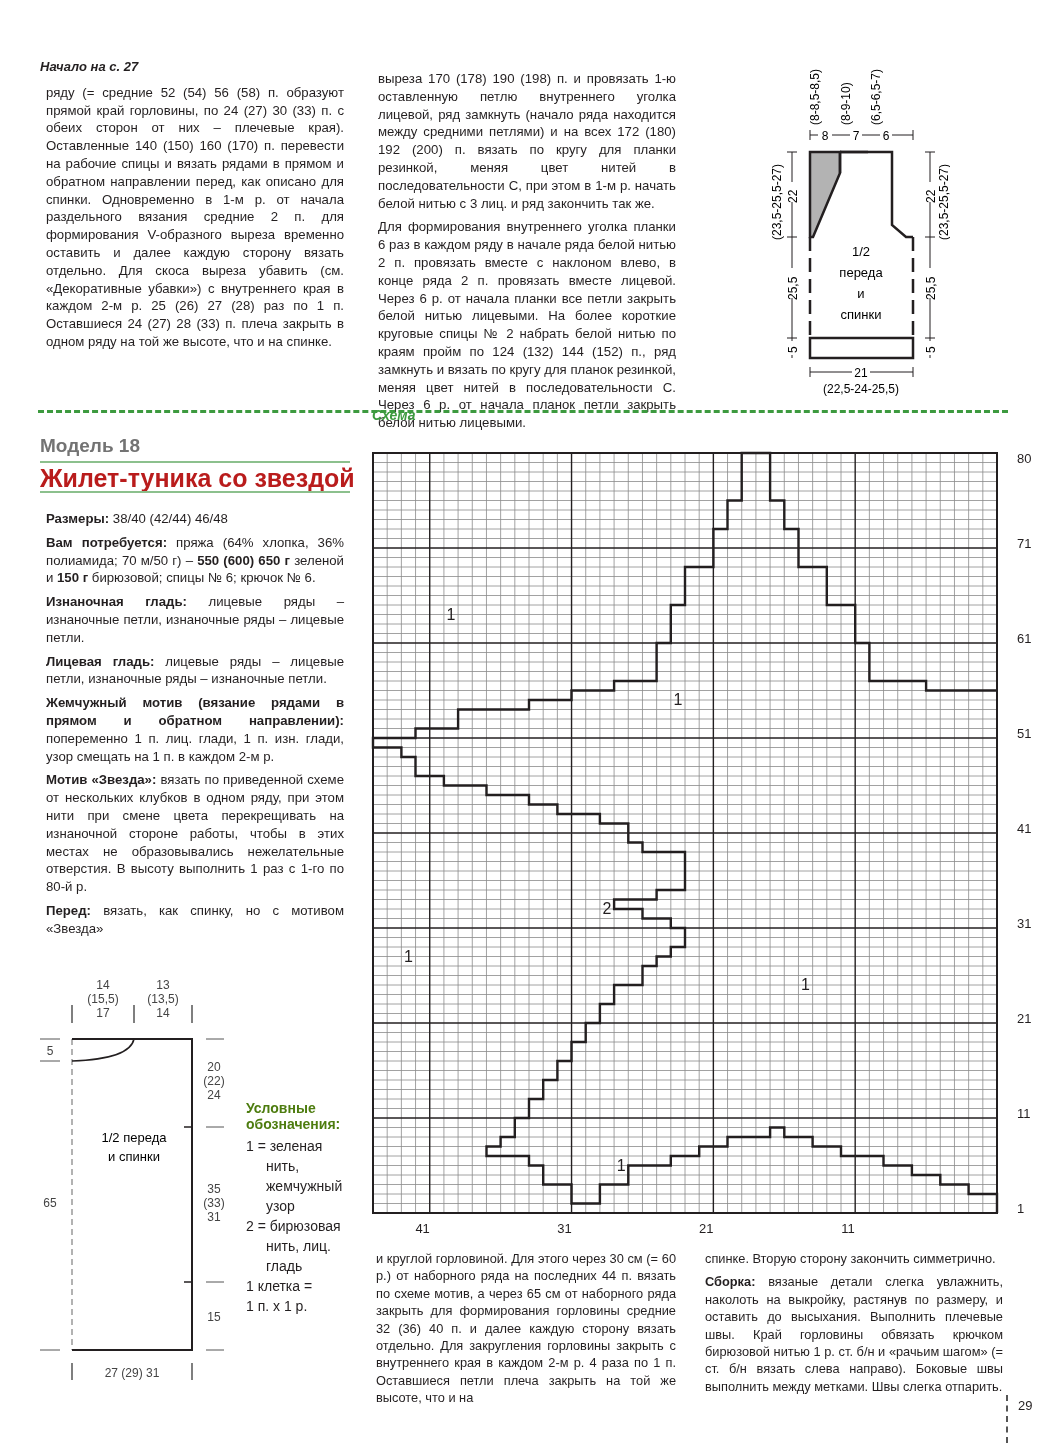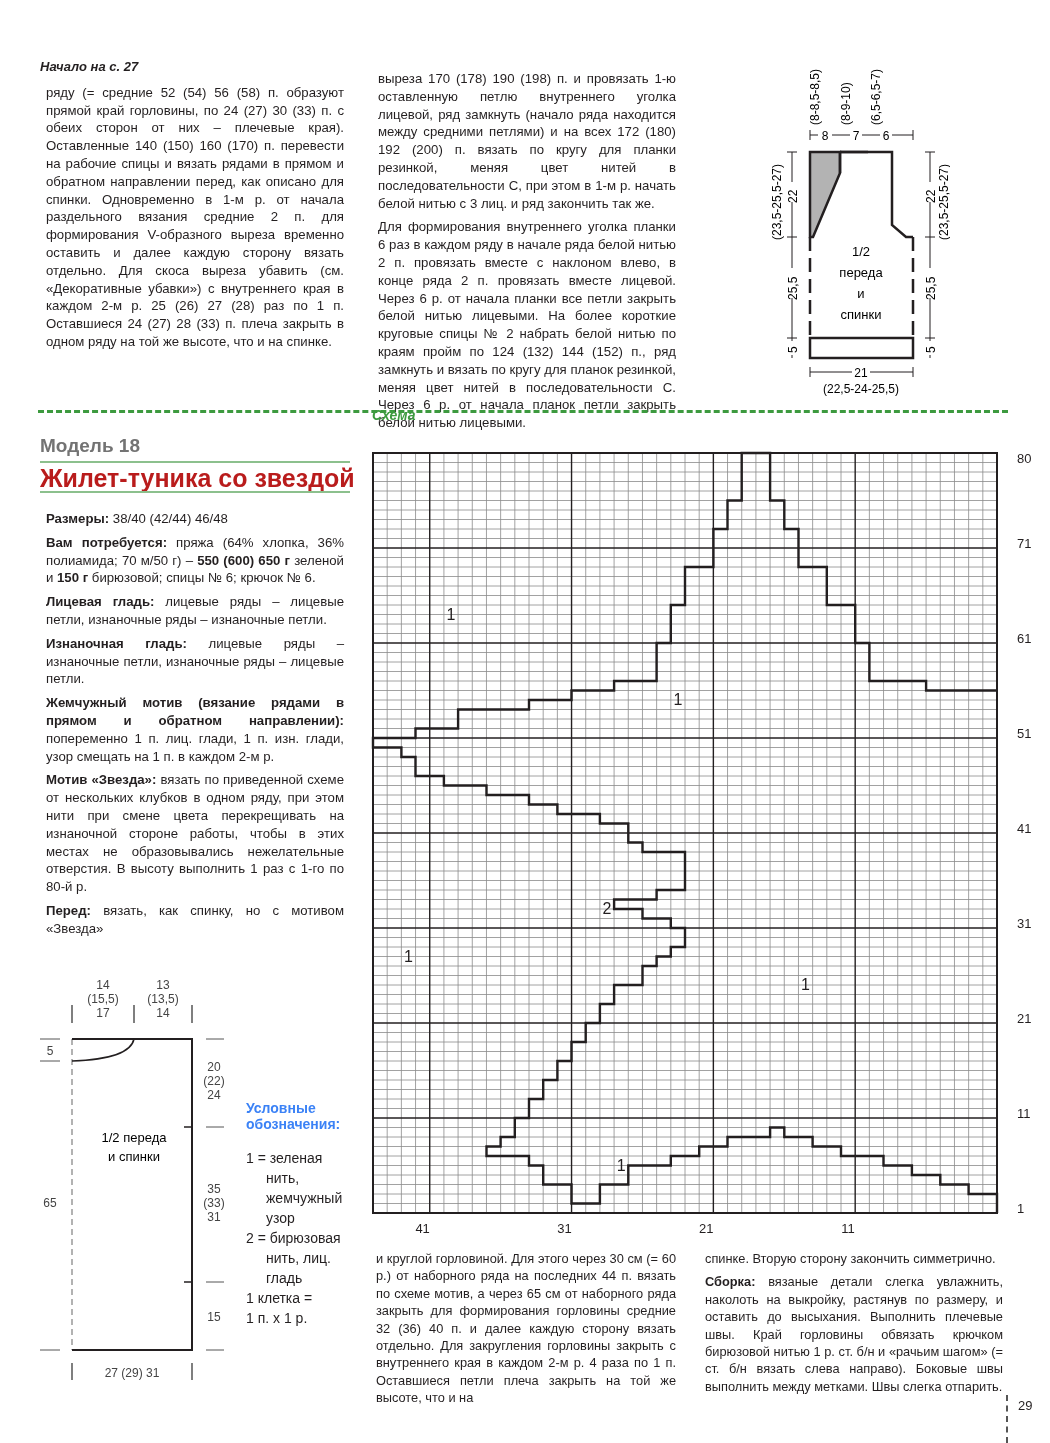--- a/index.html
+++ b/index.html
@@ -9,21 +9,21 @@
   .col p { margin:6px; }
   .col b { font-weight:bold; }
   .cont { font-weight:bold; font-style:italic; font-size:13px; margin-bottom:8px; }
   .divider { position:absolute; left:38px; top:410px; width:970px; height:0;
              border-top:3px dashed #3d9a3f; }
   .model-num { position:absolute; left:40px; top:435px; font-size:19px; color:#737373;font-weight:bold; }
   .rule { position:absolute; left:40px; width:310px; border-top:2px solid #8cc08d; }
   .model-title { position:absolute; left:40px; top:464px; font-size:25px; font-weight:bold; color:#b91c1c; }
   .scheme-title { position:absolute; left:372px; top:407px; font-size:14px; font-weight:bold; color:#3d9a3f;font-style:italic; }
   .legend { position:absolute; left:246px; top:1100px; font-size:14px; line-height:20px; }
-  .legend .lt { color:#3b82f6; font-weight:bold; font-size:14px; line-height:16px; }
+  .legend .lt { color:#4d7c0f; font-weight:bold; font-size:14px; line-height:16px; }
   .legend .ind { padding-left:20px; }
   .pagenum { position:absolute; left:988px; top:1398px; font-size:13px;margin-left:30px; }
   .pagedash { position:absolute; left:1006px; top:1395px; height:48px; border-left:2px dashed #555; }
   svg text { font-family:"Liberation Sans", sans-serif; }
 </style>
 </head>
 <body>
 
 <div class="col" style="left:40px; top:58px; width:310px;">
   <div class="cont">Начало на с. 27</div>
@@ -106,22 +106,22 @@
 <div class="divider"></div>
 
 <div class="model-num">Модель 18</div>
 <div class="rule" style="top:461px;"></div>
 <div class="model-title">Жилет-туника со звездой</div>
 <div class="rule" style="top:491px;"></div>
 
 <div class="col" style="left:40px; top:504px; width:310px;">
   <p><b>Размеры:</b><span> 38/40 (42/44) 46/48</span></p>
   <p><b>Вам потребуется:</b><span> пряжа (64% хлопка, 36% полиамида; 70 м/50 г) – </span><b>550 (600) 650 г</b><span> зеленой и </span><b>150 г</b><span> бирюзовой; спицы № 6; крючок № 6.</span></p>
+  <p><b>Изнаночная гладь:</b><span> лицевые ряды – изнаночные петли, изнаночные ряды – лицевые петли.</span></p>
   <p><b>Лицевая гладь:</b><span> лицевые ряды – лицевые петли, изнаночные ряды – изнаночные петли.</span></p>
-  <p><b>Изнаночная гладь:</b><span> лицевые ряды – изнаночные петли, изнаночные ряды – лицевые петли.</span></p>
   <p><b>Жемчужный мотив (вязание рядами в прямом и обратном направлении):</b><span> попеременно 1 п. лиц. глади, 1 п. изн. глади, узор смещать на 1 п. в каждом 2-м р.</span></p>
   <p><b>Мотив «Звезда»:</b><span> вязать по приведенной схеме от нескольких клубков в одном ряду, при этом нити при смене цвета перекрещивать на изнаночной стороне работы, чтобы в этих местах не образовывались нежелательные отверстия. В высоту выполнить 1 раз с 1-го по 80-й р.</span></p>
   <p><b>Перед:</b><span> вязать, как спинку, но с мотивом «Звезда»</span></p>
 </div>
 
 <svg style="position:absolute; left:30px; top:975px;" width="210" height="420" viewBox="0 0 210 420">
   <text x="73" y="14" font-size="12" text-anchor="middle" fill="#444">14</text>
   <text x="73" y="28" font-size="12" text-anchor="middle" fill="#444">(15,5)</text>
   <text x="73" y="42" font-size="12" text-anchor="middle" fill="#444">17</text>
   <text x="133" y="14" font-size="12" text-anchor="middle" fill="#444">13</text>
@@ -158,21 +158,21 @@
   <text x="104" y="167" font-size="13" text-anchor="middle">1/2 переда</text>
   <text x="104" y="186" font-size="13" text-anchor="middle">и спинки</text>
 
   <line x1="42" y1="388" x2="42" y2="405" stroke="#555" stroke-width="1.5"></line>
   <line x1="162" y1="388" x2="162" y2="405" stroke="#555" stroke-width="1.5"></line>
   <text x="102" y="402" font-size="12" text-anchor="middle" fill="#444">27 (29) 31</text>
 </svg>
 
 <div class="legend">
   <div class="lt">Условные</div>
-  <div class="lt" style="margin-bottom:16px;">обозначения:</div>
+  <div class="lt" style="margin-bottom:4px;">обозначения:</div>
   <div>1 = зеленая</div>
   <div class="ind">нить,</div>
   <div class="ind">жемчужный</div>
   <div class="ind">узор</div>
   <div>2 = бирюзовая</div>
   <div class="ind">нить, лиц.</div>
   <div class="ind">гладь</div>
   <div>1 клетка =</div>
   <div>1 п. х 1 р.</div>
 </div>

